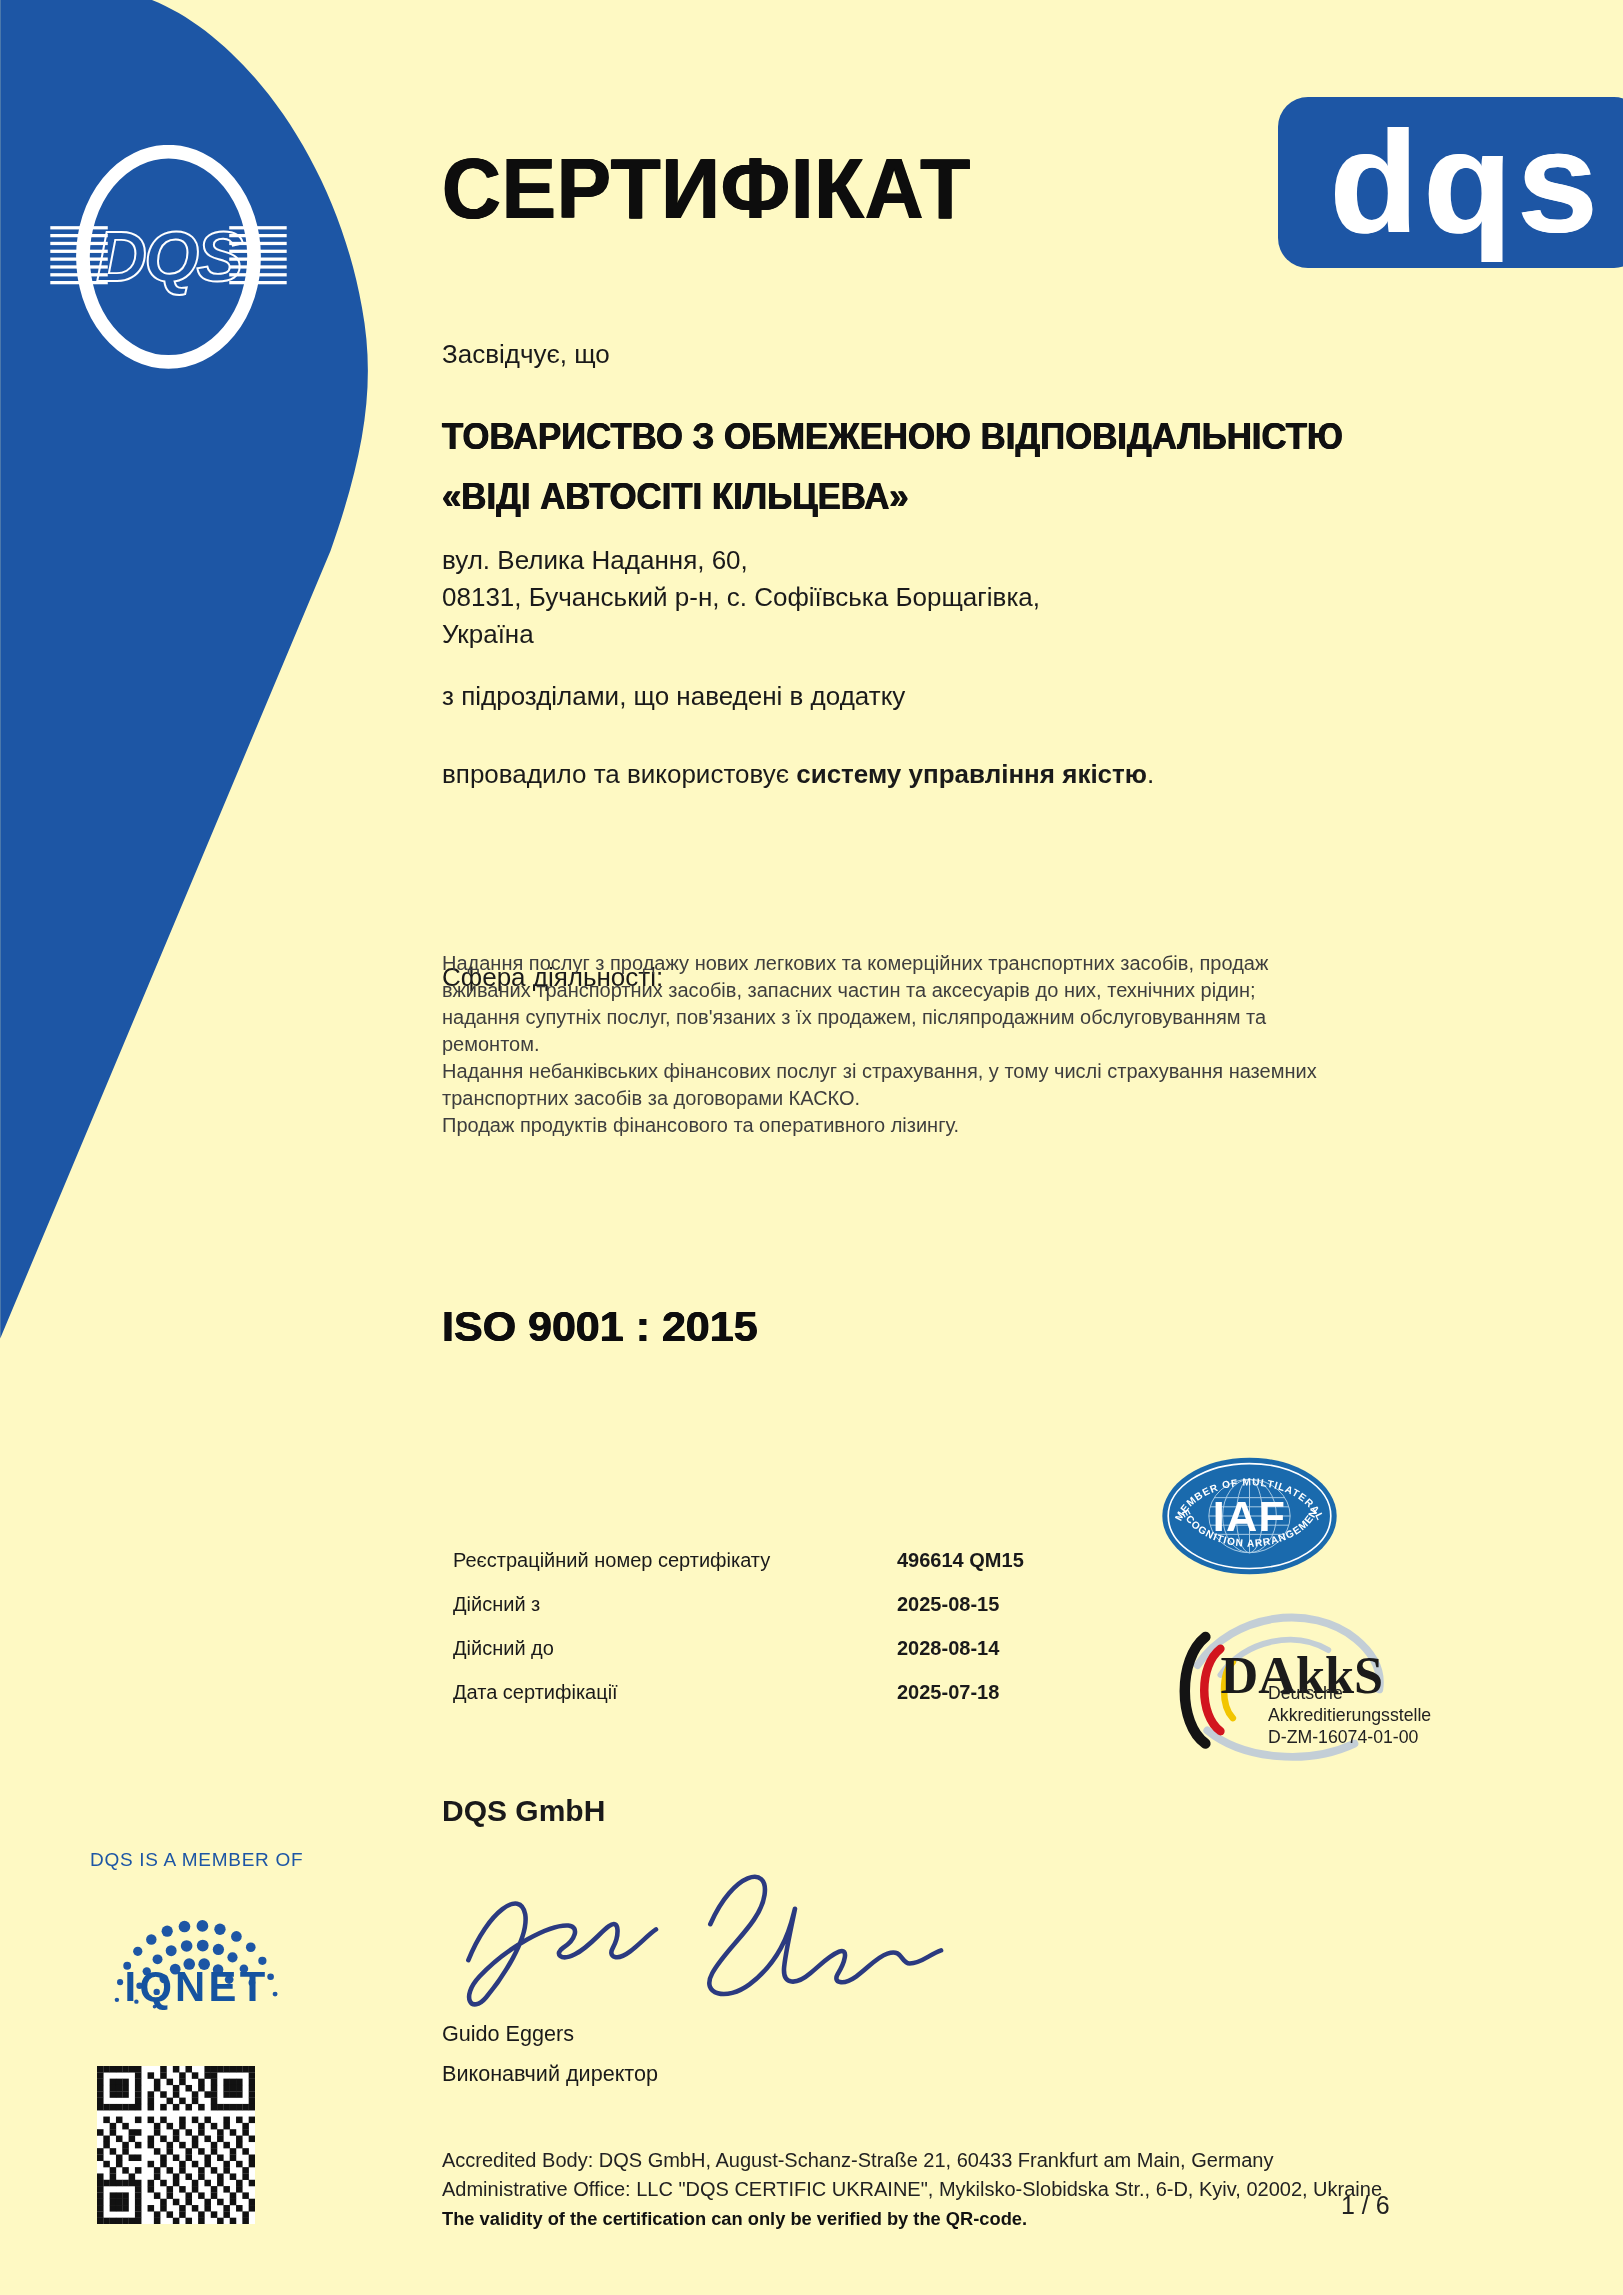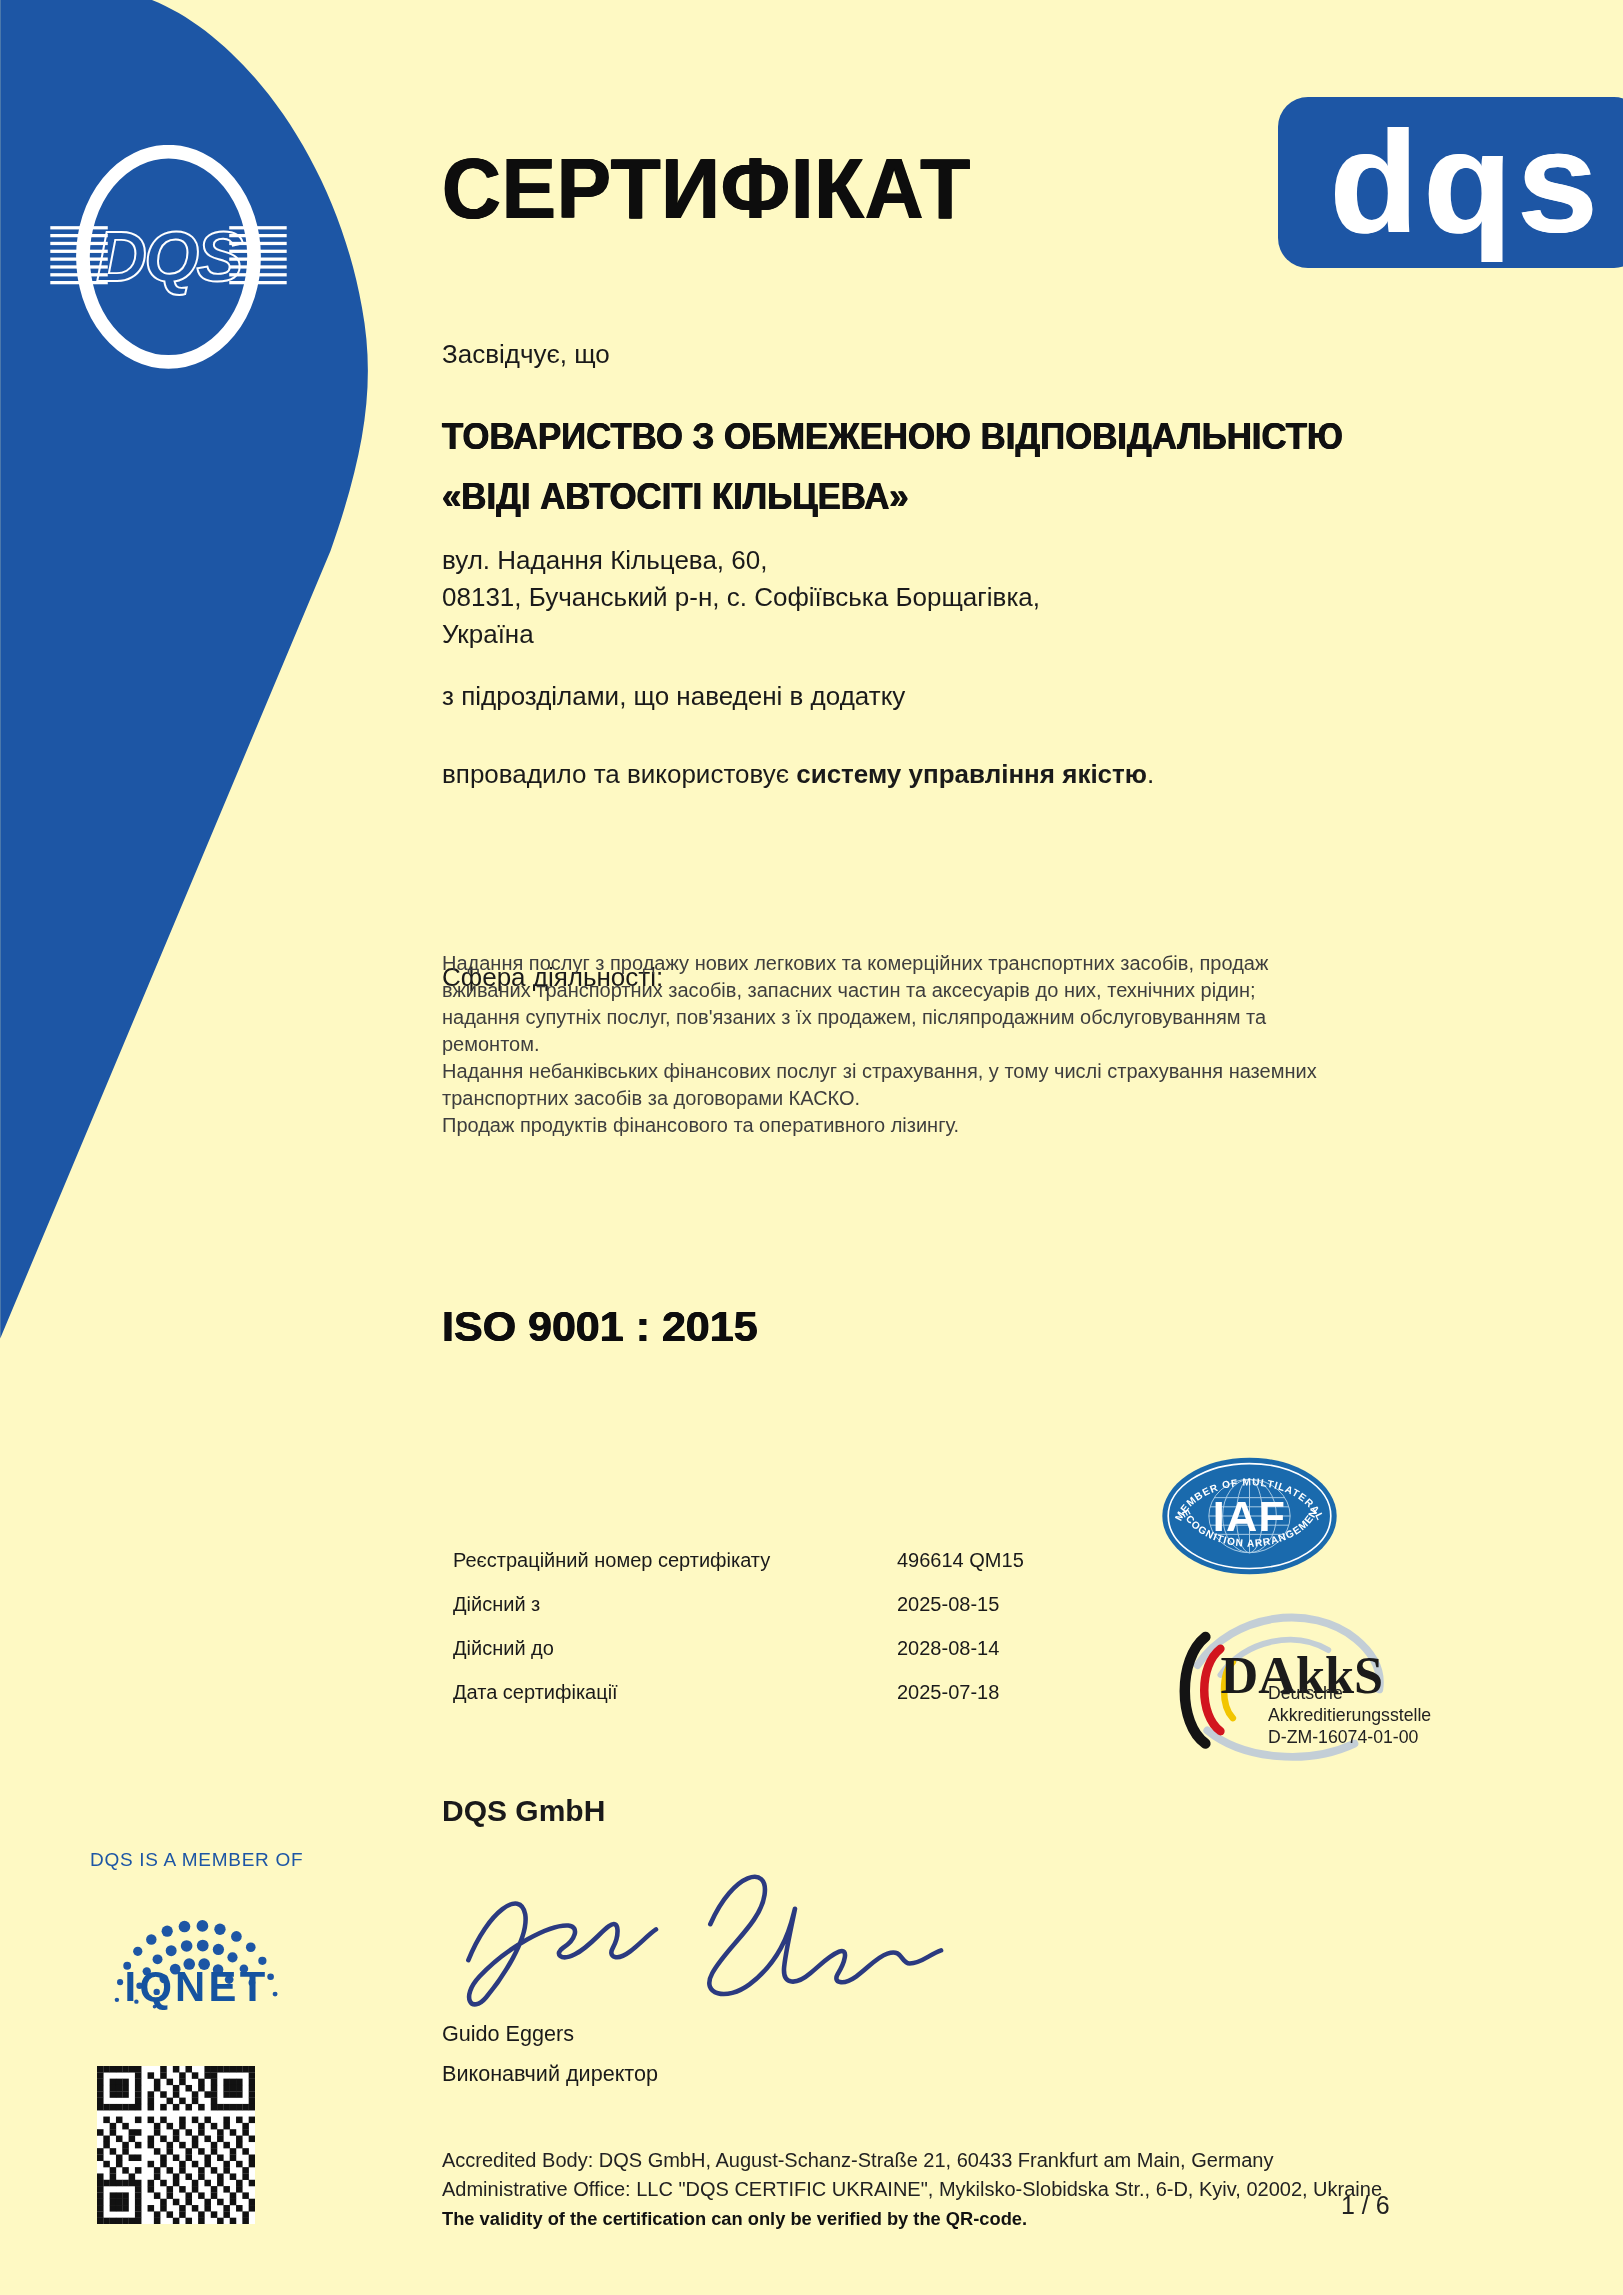--- a/index.html
+++ b/index.html
@@ -41,21 +41,21 @@
   .units{left:442px;top:681px;font-size:26px;}
   .implemented{left:442px;top:759px;font-size:26px;}
   .implemented b{font-weight:700;}
   .scope-label{left:442px;top:962px;font-size:26px;}
   .scope-text{left:442px;top:950px;width:1021px;font-size:20px;line-height:27px;color:#3e3e3e;}
   .audit{left:442px;top:1195px;font-size:26px;line-height:37px;}
   .iso{left:442px;top:1302px;font-size:43px;font-weight:700;color:#0d0d0d;
        text-shadow:0.5px 0 currentColor,-0.5px 0 currentColor;}
   .reg-table{left:453px;top:1519px;width:720px;font-size:20px;margin-top:19px;}
   .reg-row{position:relative;height:44px;line-height:44px;}
-  .reg-value{position:absolute;left:444px;top:0;}
+  .reg-value{position:absolute;left:444px;top:0;font-weight:bold;}
   .dqs-gmbh{left:442px;top:1794px;font-size:30px;font-weight:700;}
   .signer{left:442px;top:2014px;font-size:21.6px;line-height:40px;}
   .member-label{left:90px;top:1849px;font-size:19px;letter-spacing:0.7px;color:#1d56a5;}
   .footer{left:442px;top:2146px;font-size:20px;line-height:29px;color:#222;}
   .footer .bold-line{font-size:18.3px;font-weight:700;color:#111;}
   .page-num{left:1341px;top:2191px;font-size:25px;color:#222;}
   .dakks-sub{left:1268px;top:1682px;font-size:17.7px;line-height:22px;color:#222;}
   .dakks-text{font-family:"Liberation Serif", serif;font-weight:700;}
 </style>
 </head>
@@ -96,21 +96,21 @@
 
   <div class="abs title">СЕРТИФІКАТ</div>
 
   <div class="abs dqs-box">
     <span>dqs</span>
   </div>
 
   <div class="abs certifies">Засвідчує, що</div>
   <div class="abs company pre">ТОВАРИСТВО З ОБМЕЖЕНОЮ ВІДПОВІДАЛЬНІСТЮ
 «ВІДІ АВТОСІТІ КІЛЬЦЕВА»</div>
-  <div class="abs address pre">вул. Надання Кільцева, 60,
+  <div class="abs address pre">вул. Велика Надання, 60,
 08131, Бучанський р-н, с. Софіївська Борщагівка,
 Україна</div>
   <div class="abs units">з підрозділами, що наведені в додатку</div>
   <div class="abs implemented">
     <span>впровадило та використовує </span><b>систему управління якістю</b><span>.</span>
   </div>
   <div class="abs scope-label">Сфера діяльності:</div>
   <div class="abs scope-text pre">Надання послуг з продажу нових легкових та комерційних транспортних засобів, продаж
 вживаних транспортних засобів, запасних частин та аксесуарів до них, технічних рідин;
 надання супутніх послуг, пов'язаних з їх продажем, післяпродажним обслуговуванням та

